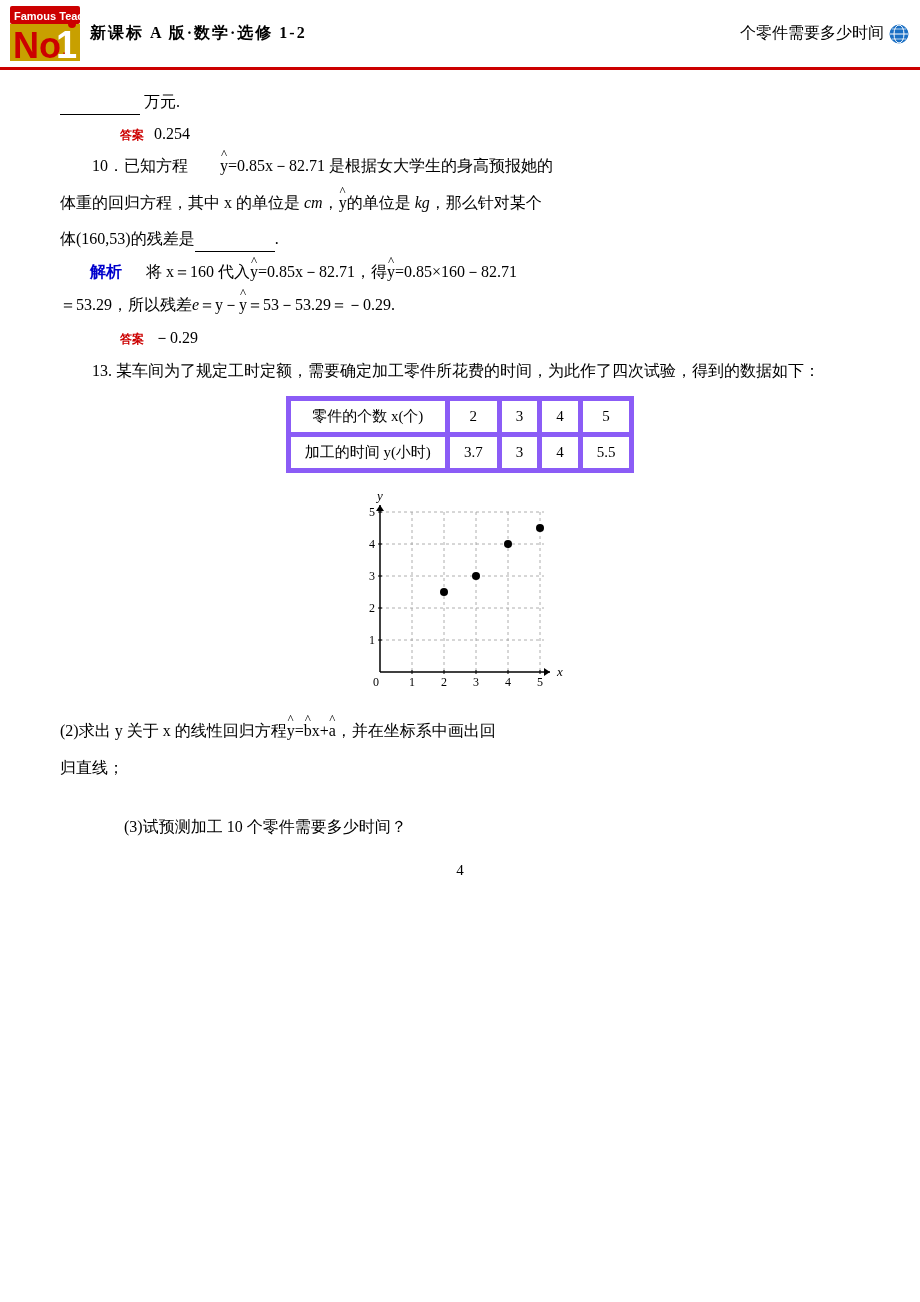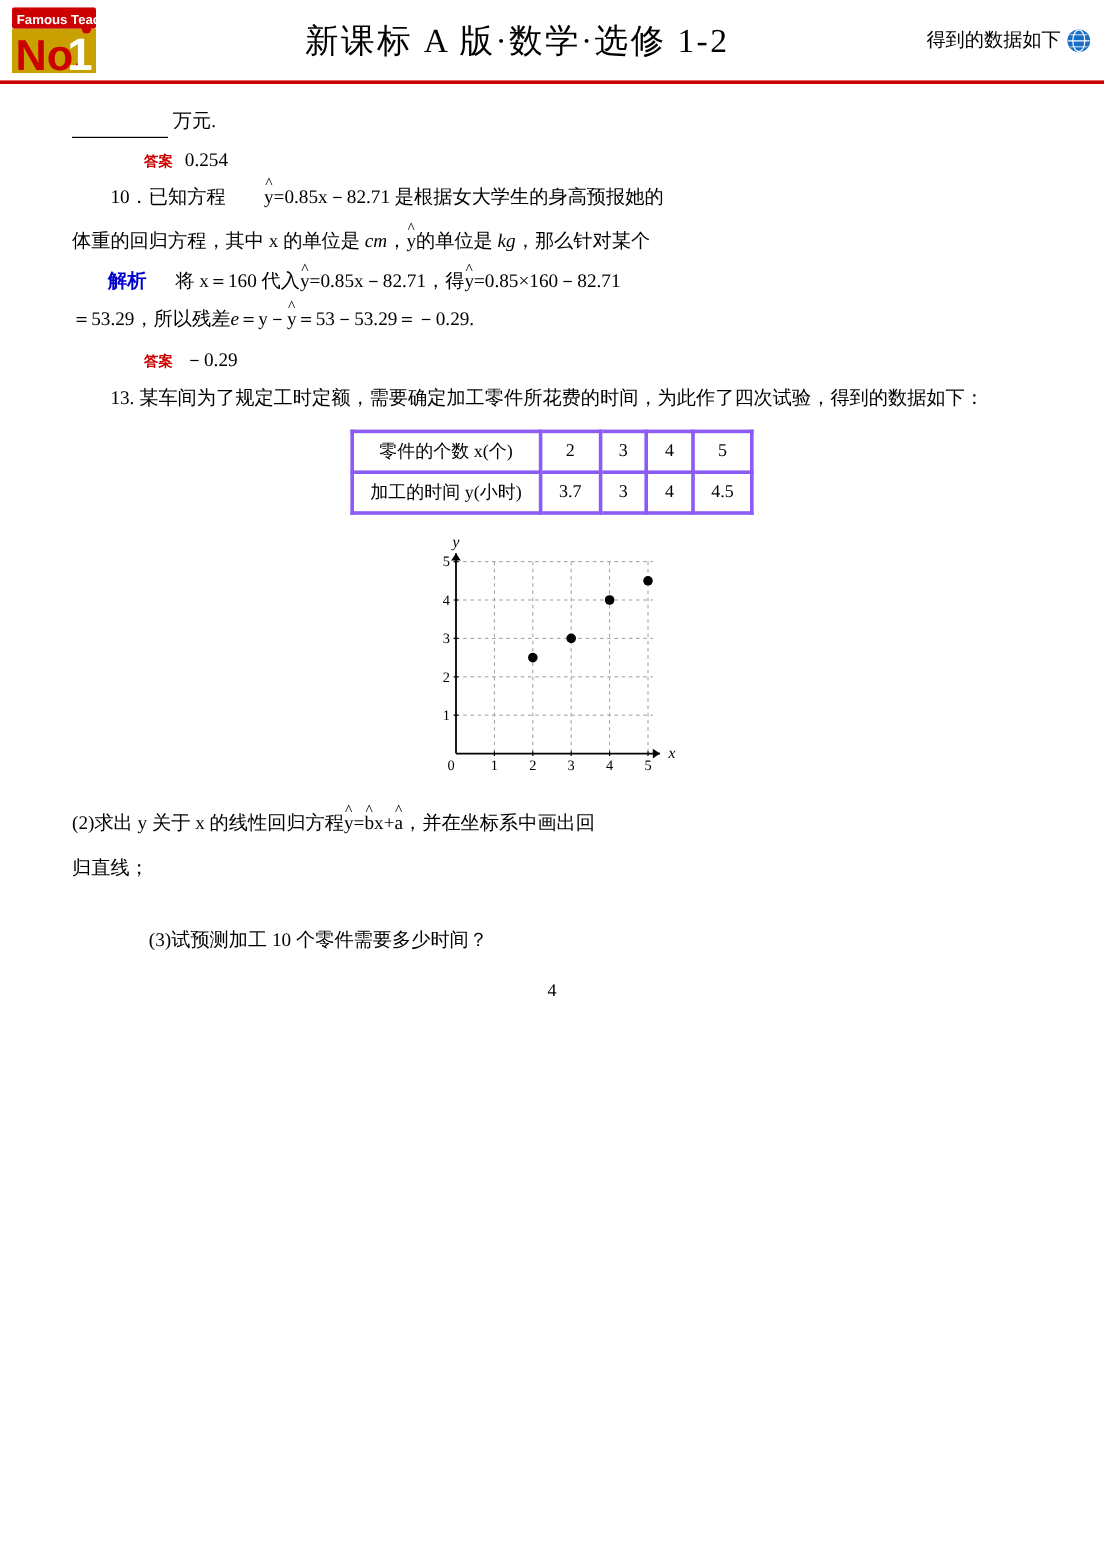--- a/index.html
+++ b/index.html
@@ -22,23 +22,22 @@
     }
     .header-logo {
       width: 70px;
       height: 55px;
       position: relative;
       margin-right: 10px;
       flex-shrink: 0;
     }
     .header-title-center {
       flex: 1;
-      text-align: center;
-      font-size: 28px;
-      font-weight: normal;
+      font-size: 16px;
+      font-weight: bold;
       color: #000;
       letter-spacing: 2px;
     }
     .header-title-right {
       font-size: 16px;
       color: #000;
       display: flex;
       align-items: center;
       gap: 4px;
     }
@@ -83,21 +82,21 @@
       text-indent: 4em;
       margin-top: 31px;
     }
 
     
     .data-table {
       border-collapse: collapse;
       margin: 10px auto;
     }
     .data-table td {
-      border: 3px solid #8b5cf6;
+      border: 5px solid #8b5cf6;
       padding: 6px 14px;
       text-align: center;
       font-size: 15px;
     }
     .data-table td:first-child {
       text-align: center;
       min-width: 140px;
     }
 
     
@@ -149,21 +148,21 @@
       <text x="3" y="52" font-size="36" fill="#c00" font-family="Arial Black, Arial" font-weight="900">No.</text>
       <text x="46" y="52" font-size="38" fill="#fff" font-family="Arial Black, Arial" font-weight="900">1</text>
 
       <circle cx="62" cy="18" r="4" fill="#c00"></circle>
     </svg>
   </div>
 
   <div class="header-title-center">新课标 A 版·数学·选修 1-2</div>
 
   <div class="header-title-right">
-    <span>得到的数据如下</span>
+    <span>个零件需要多少时间</span>
     <svg class="globe-icon" viewBox="0 0 22 22">
       <circle cx="11" cy="11" r="9" fill="#1a6fc4" stroke="#1a6fc4" stroke-width="1"></circle>
       <ellipse cx="11" cy="11" rx="5" ry="9" fill="none" stroke="#fff" stroke-width="1"></ellipse>
       <line x1="2" y1="11" x2="20" y2="11" stroke="#fff" stroke-width="1"></line>
       <line x1="4" y1="6" x2="18" y2="6" stroke="#fff" stroke-width="0.7"></line>
       <line x1="4" y1="16" x2="18" y2="16" stroke="#fff" stroke-width="0.7"></line>
     </svg>
   </div>
 </div>
 
@@ -177,20 +176,23 @@
   <div class="answer-row">
     <span class="answer-label">答案</span>
     <span>0.254</span>
   </div>
 
   <div class="para para-indent">
     <span>10．已知方程<span class="hat">y</span>=0.85x－82.71 是根据女大学生的身高预报她的</span>
   </div>
   <div class="para">
     体重的回归方程，其中 x 的单位是 <em>cm</em>，<span class="hat">y</span>的单位是 <em>kg</em>，那么针对某个
+  </div>
+  <div class="para">
+    体(160,53)的残差是<span class="line-blank"></span>.
   </div>
 
   <div class="answer-row" style="margin-left:30px; flex-wrap:wrap; gap:20px;">
     <span class="jixi-label">解析</span>
     <span>&nbsp;将 x＝160 代入<span class="hat">y</span>=0.85x－82.71，得<span class="hat">y</span>=0.85×160－82.71</span>
   </div>
   <div class="para">
     ＝53.29，所以残差<em>e</em>＝y－<span class="hat">y</span>＝53－53.29＝－0.29.
   </div>
 
@@ -210,21 +212,21 @@
       <td>2</td>
       <td>3</td>
       <td>4</td>
       <td>5</td>
     </tr>
     <tr>
       <td>加工的时间 y(小时)</td>
       <td>3.7</td>
       <td>3</td>
       <td>4</td>
-      <td>4.5</td>
+      <td>5.5</td>
     </tr>
   </tbody>
     </table>
 
 
   <div class="chart-container">
     <svg width="220" height="220" viewBox="0 0 220 220">
 
       <line x1="30" y1="153" x2="194" y2="153" stroke="#999" stroke-width="0.8" stroke-dasharray="3,3"></line>
       <line x1="30" y1="121" x2="194" y2="121" stroke="#999" stroke-width="0.8" stroke-dasharray="3,3"></line>

